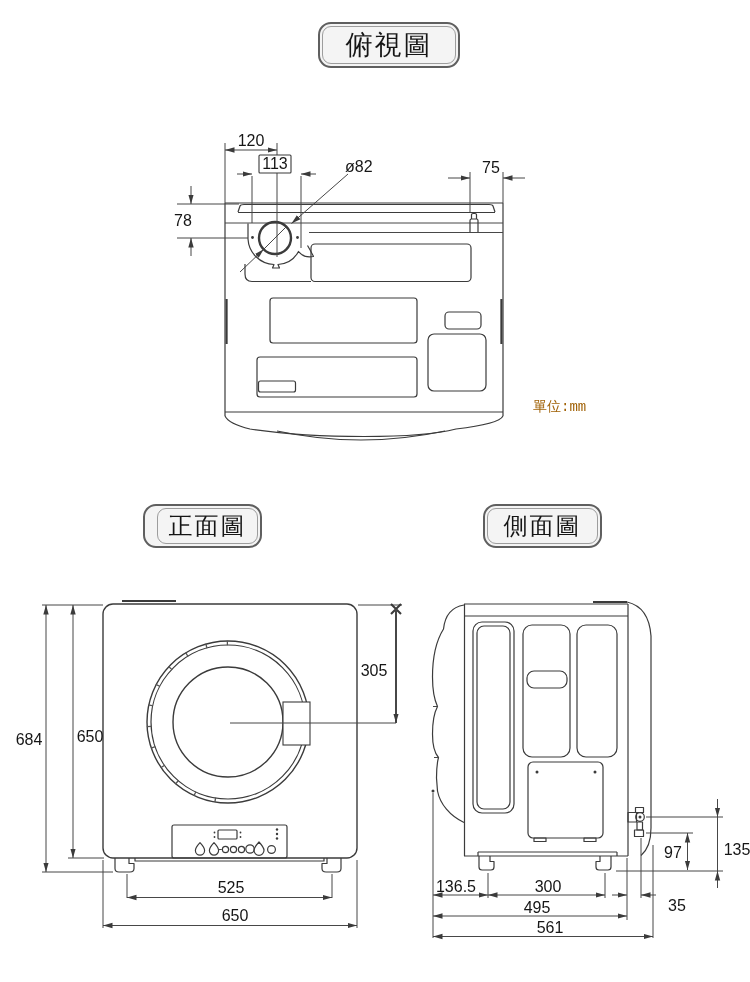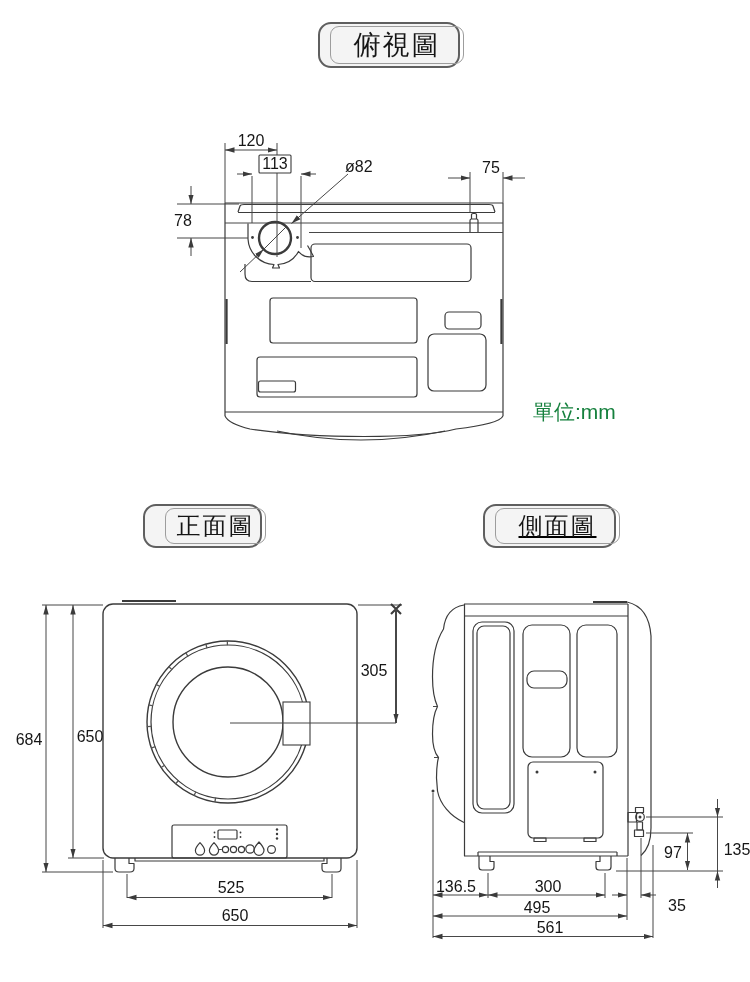--- a/index.html
+++ b/index.html
@@ -15,26 +15,26 @@
   .dot { fill:#3b3b3b; stroke:none; }
   .tick { stroke:#555; fill:none; stroke-width:4.6; stroke-dasharray:1.3 20; }
   text.t { font-family:"Liberation Sans","DejaVu Sans",sans-serif; font-size:16px; fill:#161616; text-anchor:middle; }
   .btn {
     position:absolute; box-sizing:border-box; background:#f4f4f4;
     border:2px solid #5f5f5f; border-radius:13px; padding:2px;
   }
   .btn-inner {
     box-sizing:border-box; width:100%; height:100%;
     display:flex; align-items:center; justify-content:center;
-    border:1px solid #9d9d9d; border-radius:9px; color:#151515; letter-spacing:2px;margin-left:8px;
+    border:1px solid #9d9d9d; border-radius:9px; color:#151515; letter-spacing:2px;
   }
   .btn-top   { left:318px; top:22px;  width:142px; height:46px; font-size:27px; }
   .btn-front { left:143px; top:504px; width:119px; height:44px; font-size:24px;padding-left:12px; }
-  .btn-side  { left:483px; top:504px; width:133px; height:44px; font-size:24px;text-decoration:underline; }
-  .unit { position:absolute; left:533px; top:398px; font-size:21px; color:#15803d; }
+  .btn-side  { left:483px; top:504px; width:119px; height:44px; font-size:24px; }
+  .unit { position:absolute; left:533px; top:398px; font-size:14px; color:#a16207;font-family:Liberation Mono, monospace; }
 </style>
 </head>
 <body>
 
 <div class="page">
 
   <div class="btn btn-top">
     <span class="btn-inner">俯視圖</span>
   </div>
   <div class="btn btn-front">

